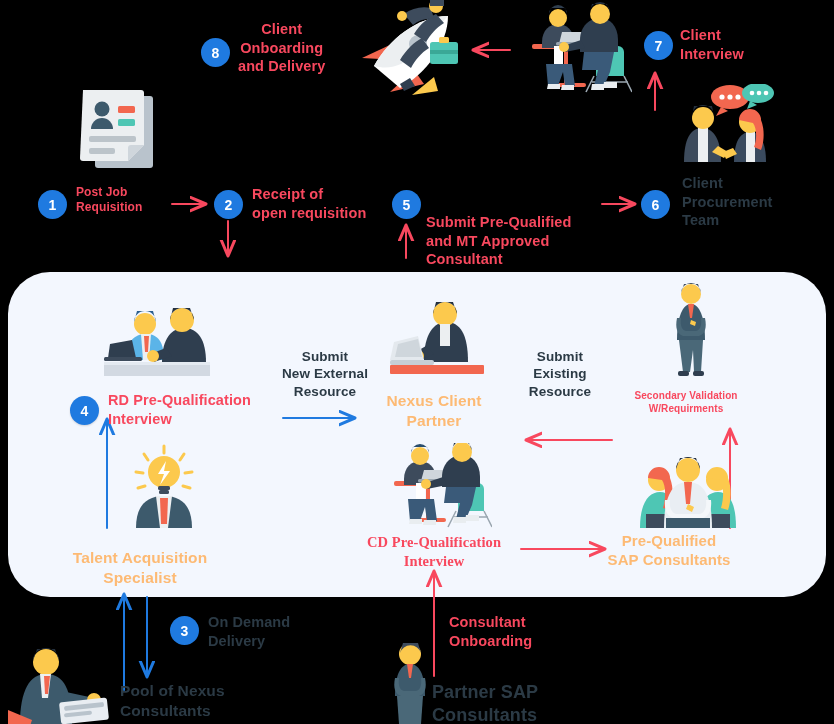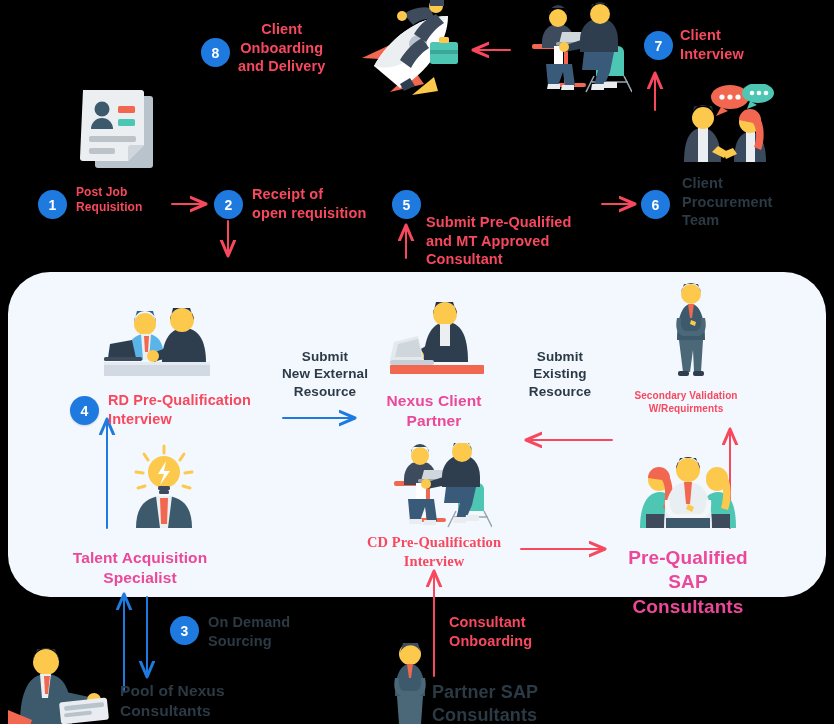--- a/index.html
+++ b/index.html
@@ -24,21 +24,21 @@
   
   .lbl{
     position:absolute;
     line-height:1.28;
     white-space:pre-line;
     font-weight:bold;
     letter-spacing:.1px;
   }
   .red{color:#f8485e;}
   .navy{color:#2b3a45;}
-  .dark{color:#ec4899;}
+  .dark{color:#fdba74;}
   .ctr{text-align:center;}
   
   .num{
     position:absolute;
     width:29px;height:29px;border-radius:50%;
     background:#1f7ae0;
     color:#ffffff;
     font-size:14px;font-weight:bold;
     display:flex;align-items:center;justify-content:center;
     box-shadow:0 1px 2px rgba(0,0,0,.15);
@@ -366,21 +366,21 @@
   <div class="num" style="left:644px;top:31px;">7</div>
   <div class="num" style="left:201px;top:38px;">8</div>
 
   <div class="lbl red" style="left:76px;top:185px;font-size:12px;">Post Job
 Requisition</div>
 
   <div class="lbl red" style="left:252px;top:185px;font-size:14.5px;">Receipt of
 open requisition</div>
 
   <div class="lbl navy" style="left:208px;top:613px;font-size:14.5px;">On Demand
-Sourcing</div>
+Delivery</div>
 
   <div class="lbl red" style="left:108px;top:391px;font-size:14.5px;">RD Pre-Qualification
 Interview</div>
 
   <div class="lbl red" style="left:426px;top:174px;font-size:14.5px;margin-top:39px;">Submit Pre-Qualified
 and MT Approved
 Consultant</div>
 
   <div class="lbl navy" style="left:682px;top:174px;font-size:14.5px;">Client
 Procurement
@@ -395,21 +395,21 @@
 
   <div class="lbl dark ctr" style="left:374px;top:391px;width:120px;font-size:15.5px;">Nexus Client
 Partner</div>
 
   <div class="lbl dark ctr" style="left:60px;top:548px;width:160px;font-size:15.5px;">Talent Acquisition
 Specialist</div>
 
   <div class="lbl red ctr" style="left:357px;top:533px;width:154px;font-size:14.5px;font-family:Liberation Serif, serif;">CD Pre-Qualification
 Interview</div>
 
-  <div class="lbl dark ctr" style="left:617px;top:531px;width:142px;font-size:19px;margin-top:15px;">Pre-Qualified
+  <div class="lbl dark ctr" style="left:598px;top:531px;width:142px;font-size:15px;">Pre-Qualified
 SAP Consultants</div>
 
   <div class="lbl red ctr" style="left:603px;top:390px;width:166px;font-size:10px;">Secondary Validation
 W/Requirments</div>
 
   <div class="lbl navy" style="left:120px;top:681px;font-size:15.5px;">Pool of Nexus
 Consultants</div>
 
   <div class="lbl navy" style="left:432px;top:681px;font-size:18px;">Partner SAP
 Consultants</div>

